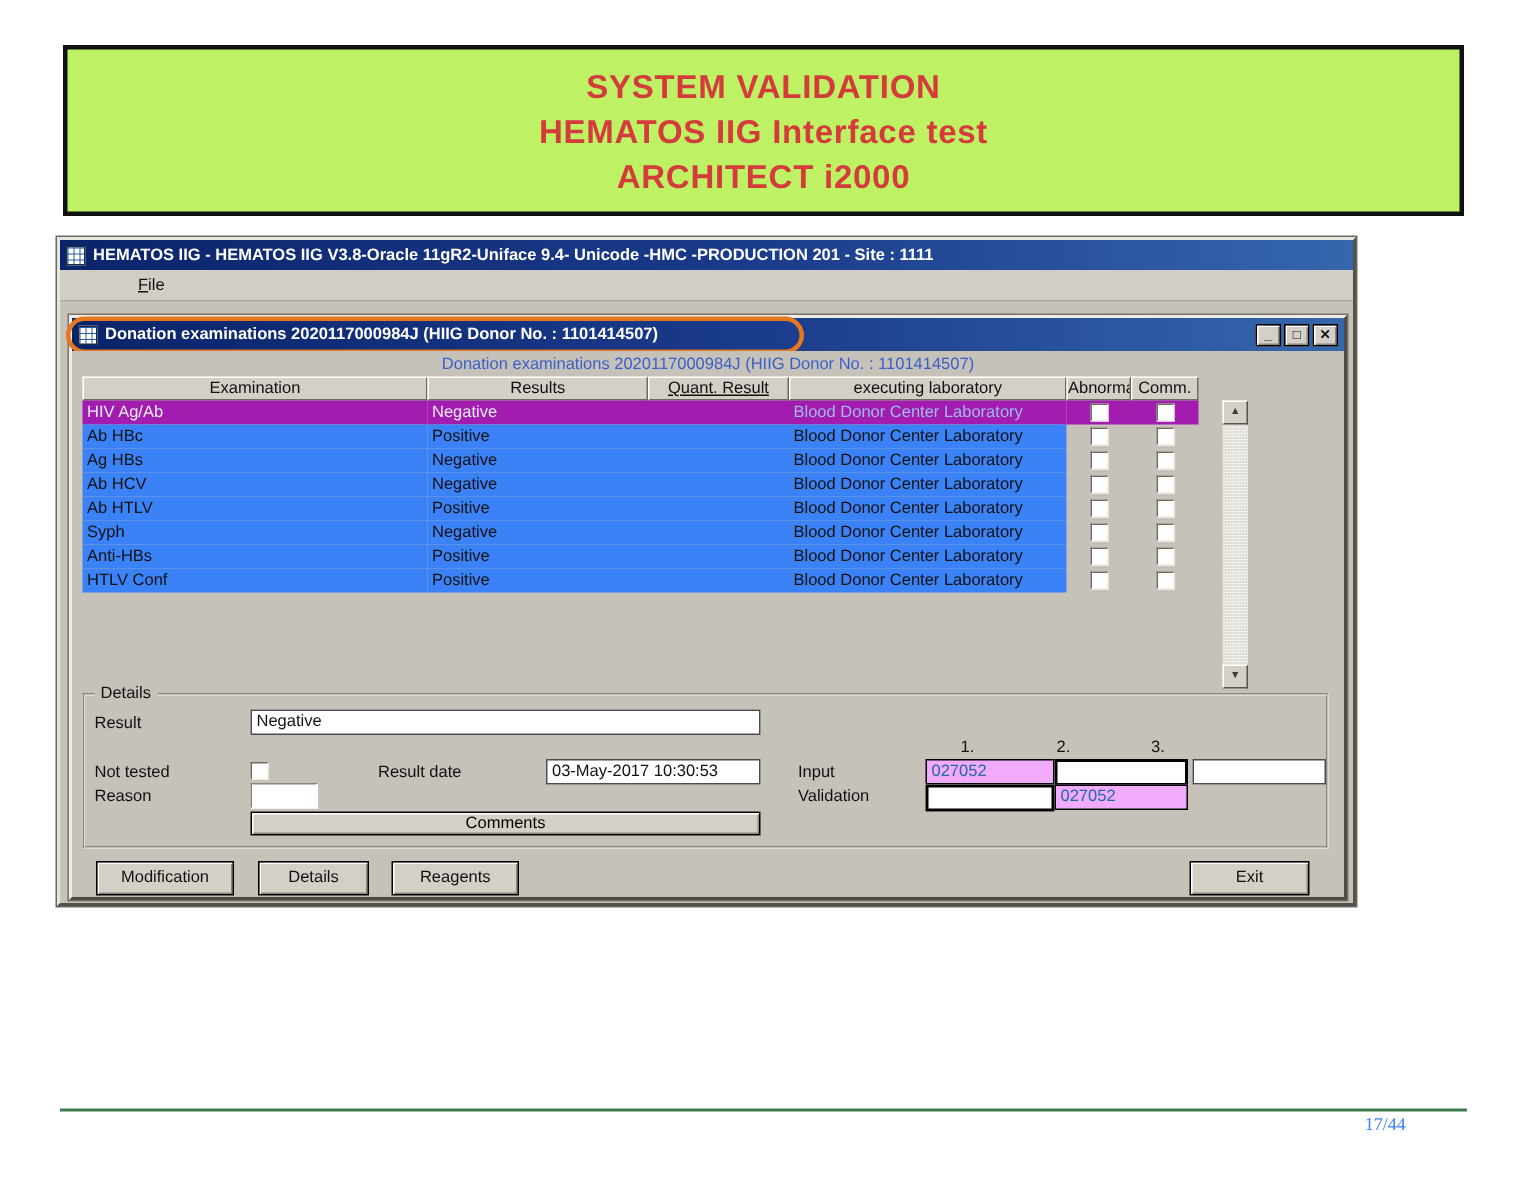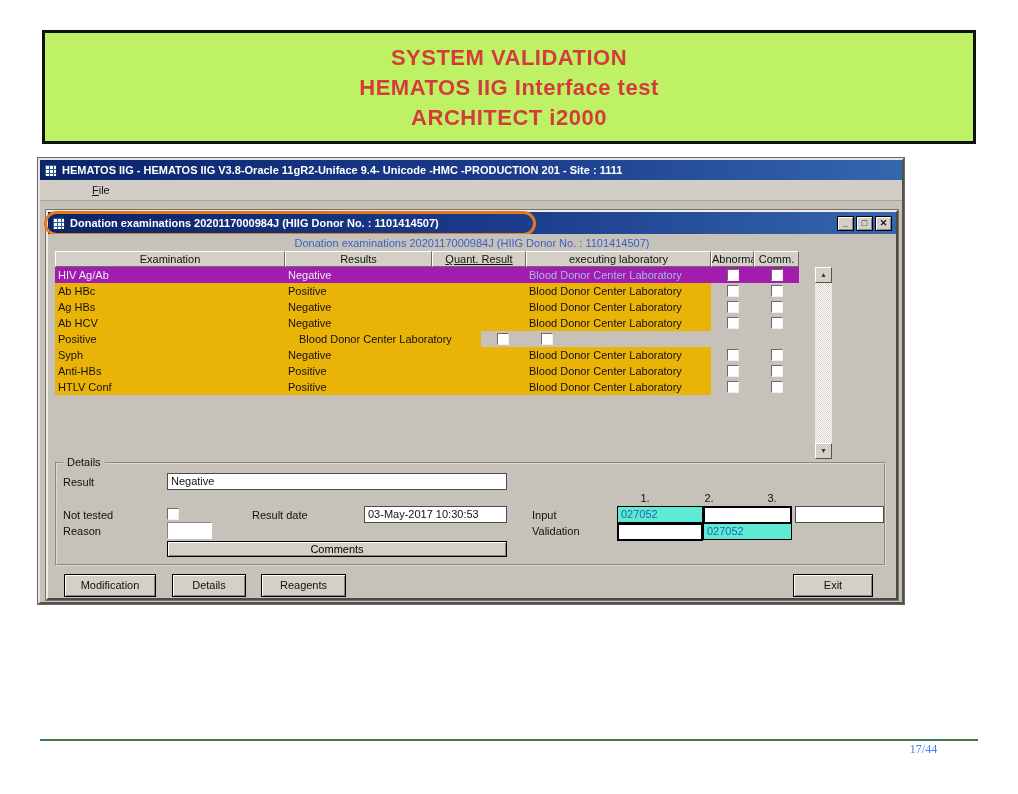--- a/index.html
+++ b/index.html
@@ -47,21 +47,21 @@
 
   
   #thead { position:absolute; left:7px; top:17px; height:16px; display:flex; }
   .th { height:16px; line-height:14px; text-align:center; font-size:11px; color:#111;
     background:#d4d0c8; border:1px solid; border-color:#fff #6f6b63 #6f6b63 #fff;
     overflow:hidden; white-space:nowrap; }
   .w1{width:230px;} .w2{width:147px;} .w3{width:94px;text-decoration:underline;} .w4{width:185px;} .w5{width:43px;} .w6{width:45px;}
   .trow { position:absolute; left:7px; width:755px; height:16px; display:flex; cursor:default; }
   .tc { height:16px; line-height:16px; font-size:11px; color:#111; overflow:hidden;
     white-space:nowrap; padding-left:3px; }
-  .tc.bgw { background:#eab308; }
+  .tc.bgw { background:#3b82f6; }
   .chk-cell { display:flex; align-items:center; justify-content:center; padding:0; }
   .chk { display:block; width:12px; height:12px; background:#fff; border:1px solid;
     border-color:#6e6a62 #f2efe9 #f2efe9 #6e6a62; cursor:pointer; }
   .trow.sel .tc { background:#a21caf; color:#e9edf6; }
   .trow.sel .tc.lab { color:#9fbce8; }
 
   
   #vscroll { position:absolute; left:767px; top:33px; width:17px; height:192px;
     background:repeating-conic-gradient(#ffffff 0% 25%, #d4d0c8 0% 50%) 0 0 / 2px 2px; }
   .sbtn { position:absolute; left:0; width:17px; height:16px; background:#d4d0c8;
@@ -69,21 +69,21 @@
     text-align:center; line-height:14px; cursor:pointer; }
 
   
   #details { position:absolute; left:7px; top:228px; width:831px; height:104px;
     border:2px groove #dedad2; }
   #details .group-label { position:absolute; top:-8px; left:6px; background:#c6c2ba;
     padding:0 4px; font-size:11px; color:#111; }
   .lbl { position:absolute; font-size:11px; color:#111; white-space:nowrap; }
   .field { position:absolute; background:#fff; border:1px solid #4c4c4c; font-size:11px;
     line-height:15px; padding-left:3px; overflow:hidden; white-space:nowrap; color:#111; }
-  .field.cyan { background:#5eead4; color:#2566ad; border:1px solid #000; }
+  .field.cyan { background:#f0abfc; color:#2566ad; border:1px solid #000; }
   .field.thick { border:2px solid #000; }
   .num-lbl { position:absolute; font-size:11px; color:#111; width:22px; text-align:center; }
 
   
   .btn { position:absolute; height:23px; background:#d4d0c8; border:1px solid #000;
     box-shadow:inset 1px 1px 0 #fff, inset -1px -1px 0 #8a867e;
     font-size:11px; color:#111; text-align:center; line-height:21px; cursor:pointer; }
   #comments-btn { position:absolute; left:110px; top:77px; width:340px; height:16px;
     background:#d4d0c8; border:1px solid #000; box-shadow:inset 1px 1px 0 #fff, inset -1px -1px 0 #8a867e;
     font-size:11px; text-align:center; line-height:14px; cursor:pointer; }
@@ -181,20 +181,21 @@
             <div class="tc bgw w3"></div>
             <div class="tc bgw w4 lab">Blood Donor Center Laboratory</div>
             <div class="tc w5 chk-cell">
                 <span class="chk"></span>
               </div>
             <div class="tc w6 chk-cell">
                 <span class="chk"></span>
               </div>
           </div>
           <div class="trow" style="top:97px">
+            <div class="tc bgw w1">Ab HTLV</div>
             <div class="tc bgw w2">Positive</div>
             <div class="tc bgw w3"></div>
             <div class="tc bgw w4 lab">Blood Donor Center Laboratory</div>
             <div class="tc w5 chk-cell">
                 <span class="chk"></span>
               </div>
             <div class="tc w6 chk-cell">
                 <span class="chk"></span>
               </div>
           </div>

